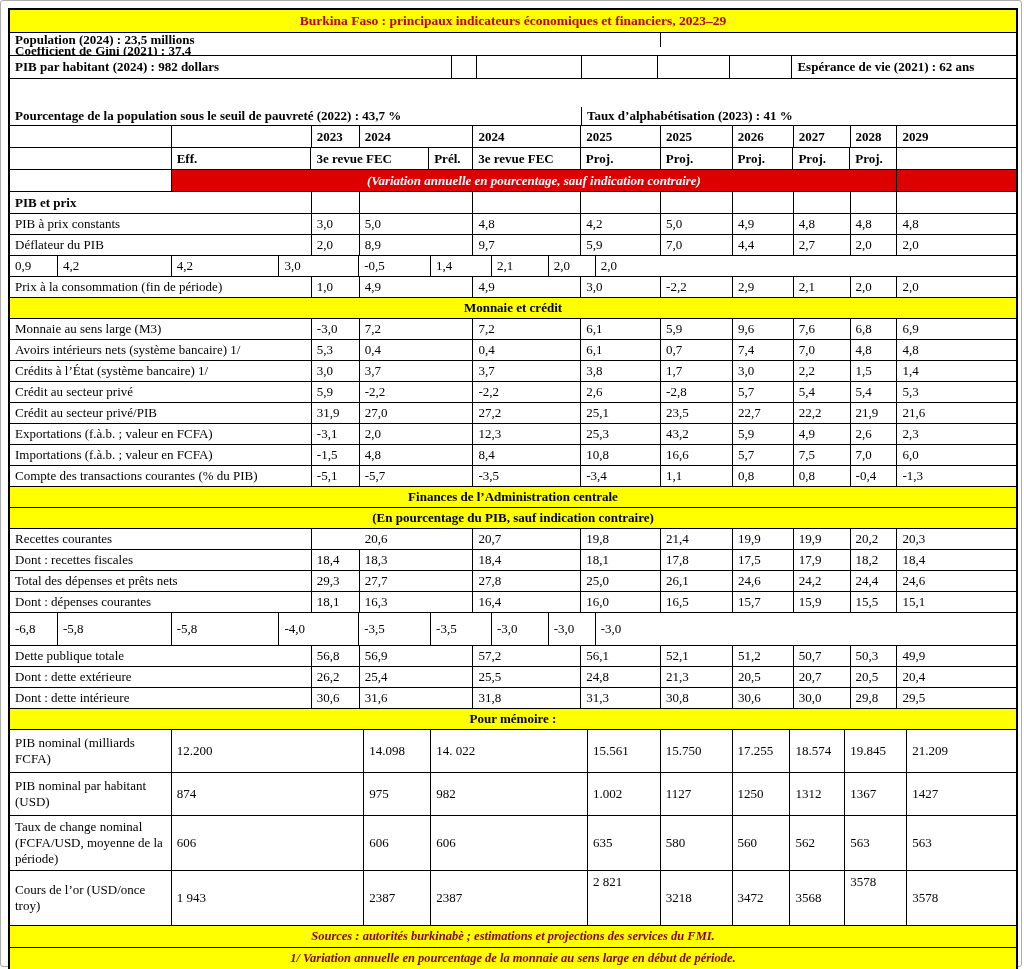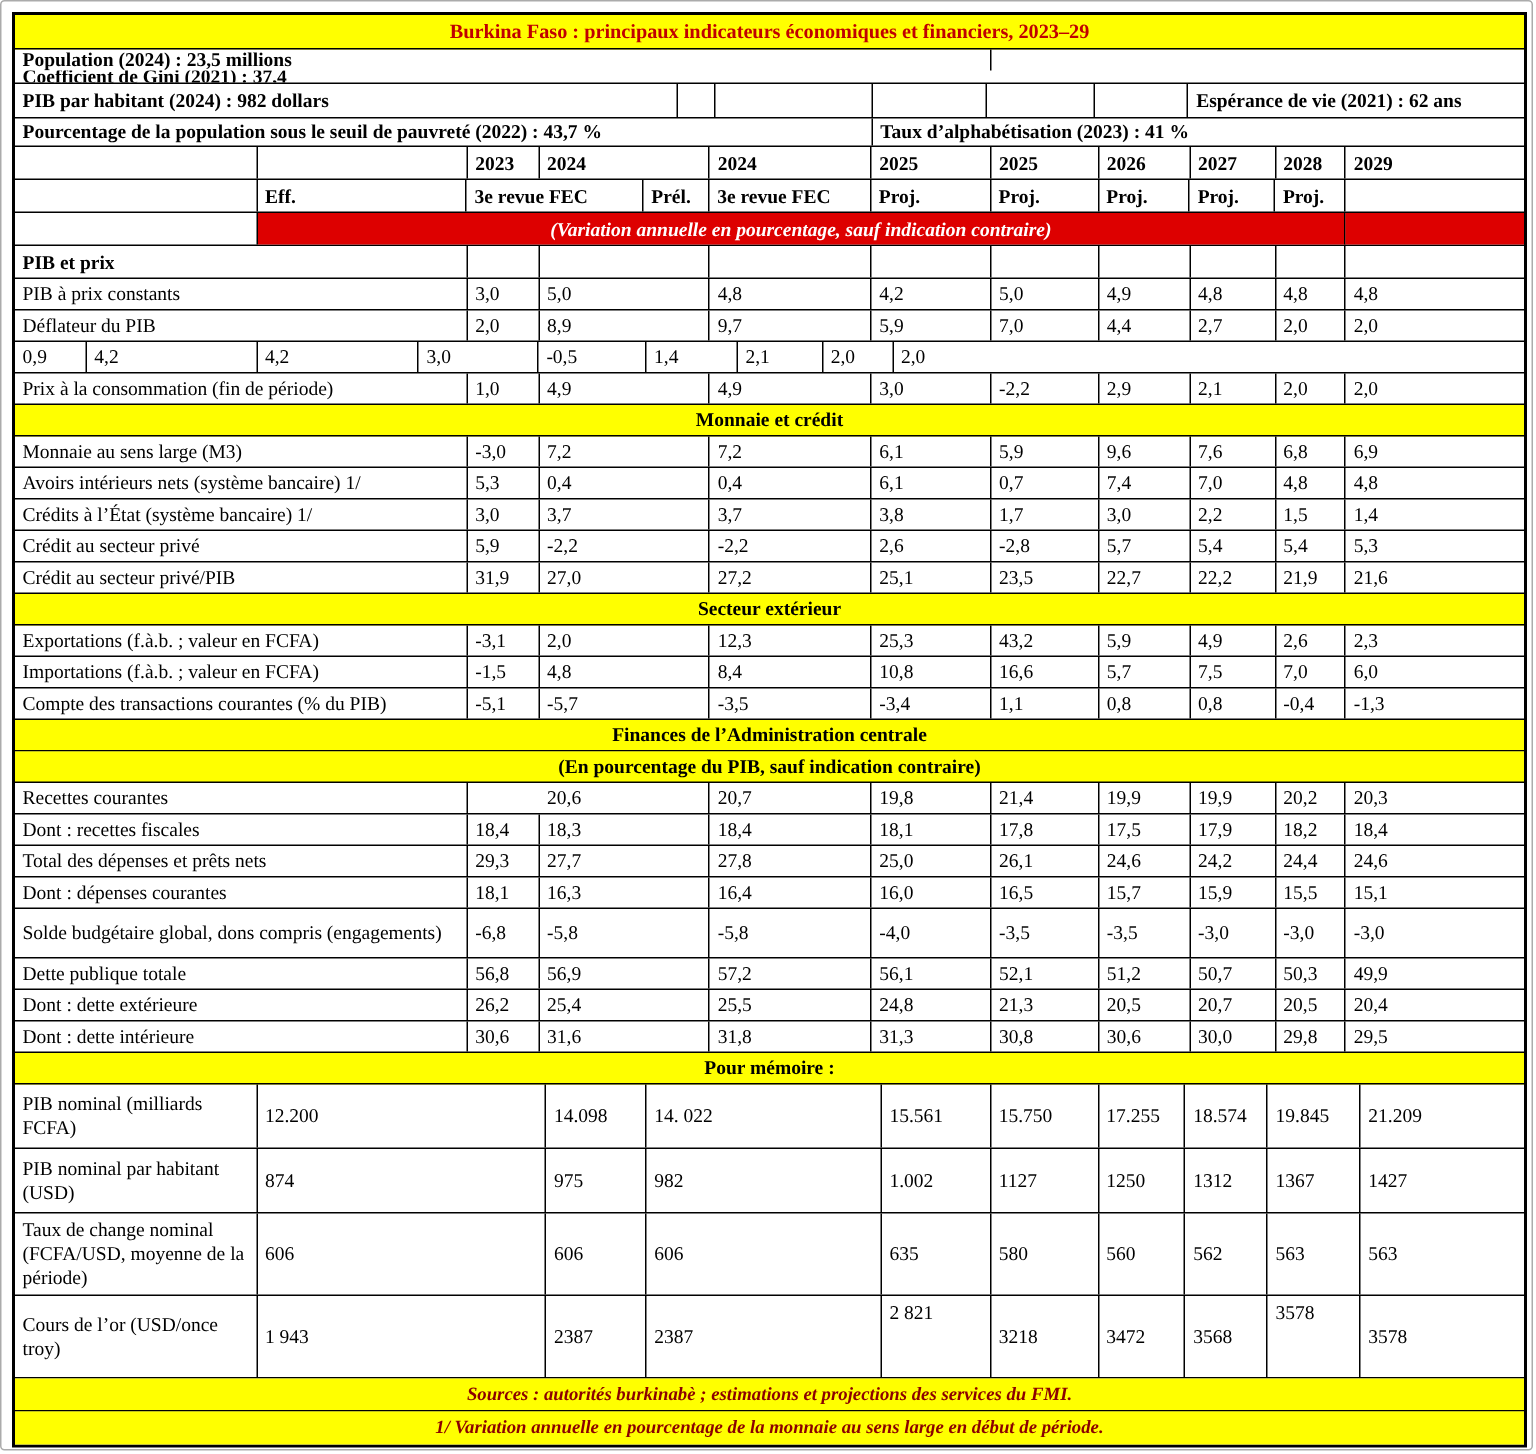--- a/index.html
+++ b/index.html
@@ -33,21 +33,21 @@
       </div>
       <div class="row" style="height: 23px;">
         <div class="c bold" style="flex: 0 0 43.95%; width: 43.95%;">PIB par habitant (2024) : 982 dollars</div>
         <div class="c" style="flex: 0 0 2.48%; width: 2.48%;"></div>
         <div class="c" style="flex: 0 0 10.42%; width: 10.42%;"></div>
         <div class="c" style="flex: 0 0 7.54%; width: 7.54%;"></div>
         <div class="c" style="flex: 0 0 7.14%; width: 7.14%;"></div>
         <div class="c" style="flex: 0 0 6.25%; width: 6.25%;"></div>
         <div class="c bold" style="flex: 0 0 22.22%; width: 22.22%;">Espérance de vie (2021) : 62 ans</div>
       </div>
-      <div class="row" style="height: 19px;">
+      <div class="row" style="height: 19px; margin-top: 28px;">
         <div class="c bold" style="flex: 0 0 56.85%; width: 56.85%;">Pourcentage de la population sous le seuil de pauvreté (2022) : 43,7 %</div>
         <div class="c bold" style="flex: 0 0 43.15%; width: 43.15%;">Taux d’alphabétisation (2023) : 41 %</div>
       </div>
       <div class="row" style="height: 22px;">
         <div class="c" style="flex: 0 0 16.07%; width: 16.07%;"></div>
         <div class="c" style="flex: 0 0 13.93%; width: 13.93%;"></div>
         <div class="c bold" style="flex: 0 0 4.76%; width: 4.76%;">2023</div>
         <div class="c bold" style="flex: 0 0 11.31%; width: 11.31%;">2024</div>
         <div class="c bold" style="flex: 0 0 10.71%; width: 10.71%;">2024</div>
         <div class="c bold" style="flex: 0 0 7.94%; width: 7.94%;">2025</div>
@@ -190,23 +190,20 @@
         <div class="c" style="flex: 0 0 4.76%; width: 4.76%;">31,9</div>
         <div class="c" style="flex: 0 0 11.31%; width: 11.31%;">27,0</div>
         <div class="c" style="flex: 0 0 10.71%; width: 10.71%;">27,2</div>
         <div class="c" style="flex: 0 0 7.94%; width: 7.94%;">25,1</div>
         <div class="c" style="flex: 0 0 7.14%; width: 7.14%;">23,5</div>
         <div class="c" style="flex: 0 0 6.05%; width: 6.05%;">22,7</div>
         <div class="c" style="flex: 0 0 5.65%; width: 5.65%;">22,2</div>
         <div class="c" style="flex: 0 0 4.66%; width: 4.66%;">21,9</div>
         <div class="c" style="flex: 0 0 11.78%; width: 11.78%;">21,6</div>
       </div>
-      <div class="row yellow" style="height: 21px;">
-        <div class="c center bold" style="flex: 1 1 auto;">Secteur extérieur</div>
-      </div>
       <div class="row" style="height: 21px;">
         <div class="c" style="flex: 0 0 30%; width: 30%;">Exportations (f.à.b. ; valeur en FCFA)</div>
         <div class="c" style="flex: 0 0 4.76%; width: 4.76%;">-3,1</div>
         <div class="c" style="flex: 0 0 11.31%; width: 11.31%;">2,0</div>
         <div class="c" style="flex: 0 0 10.71%; width: 10.71%;">12,3</div>
         <div class="c" style="flex: 0 0 7.94%; width: 7.94%;">25,3</div>
         <div class="c" style="flex: 0 0 7.14%; width: 7.14%;">43,2</div>
         <div class="c" style="flex: 0 0 6.05%; width: 6.05%;">5,9</div>
         <div class="c" style="flex: 0 0 5.65%; width: 5.65%;">4,9</div>
         <div class="c" style="flex: 0 0 4.66%; width: 4.66%;">2,6</div>
@@ -284,21 +281,20 @@
         <div class="c" style="flex: 0 0 11.31%; width: 11.31%;">16,3</div>
         <div class="c" style="flex: 0 0 10.71%; width: 10.71%;">16,4</div>
         <div class="c" style="flex: 0 0 7.94%; width: 7.94%;">16,0</div>
         <div class="c" style="flex: 0 0 7.14%; width: 7.14%;">16,5</div>
         <div class="c" style="flex: 0 0 6.05%; width: 6.05%;">15,7</div>
         <div class="c" style="flex: 0 0 5.65%; width: 5.65%;">15,9</div>
         <div class="c" style="flex: 0 0 4.66%; width: 4.66%;">15,5</div>
         <div class="c" style="flex: 0 0 11.78%; width: 11.78%;">15,1</div>
       </div>
       <div class="row" style="height: 33px;">
-        <div class="c" style="flex: 0 0 30%; width: 30%;">Solde budgétaire global, dons compris (engagements)</div>
         <div class="c" style="flex: 0 0 4.76%; width: 4.76%;">-6,8</div>
         <div class="c" style="flex: 0 0 11.31%; width: 11.31%;">-5,8</div>
         <div class="c" style="flex: 0 0 10.71%; width: 10.71%;">-5,8</div>
         <div class="c" style="flex: 0 0 7.94%; width: 7.94%;">-4,0</div>
         <div class="c" style="flex: 0 0 7.14%; width: 7.14%;">-3,5</div>
         <div class="c" style="flex: 0 0 6.05%; width: 6.05%;">-3,5</div>
         <div class="c" style="flex: 0 0 5.65%; width: 5.65%;">-3,0</div>
         <div class="c" style="flex: 0 0 4.66%; width: 4.66%;">-3,0</div>
         <div class="c" style="flex: 0 0 11.78%; width: 11.78%;">-3,0</div>
       </div>

